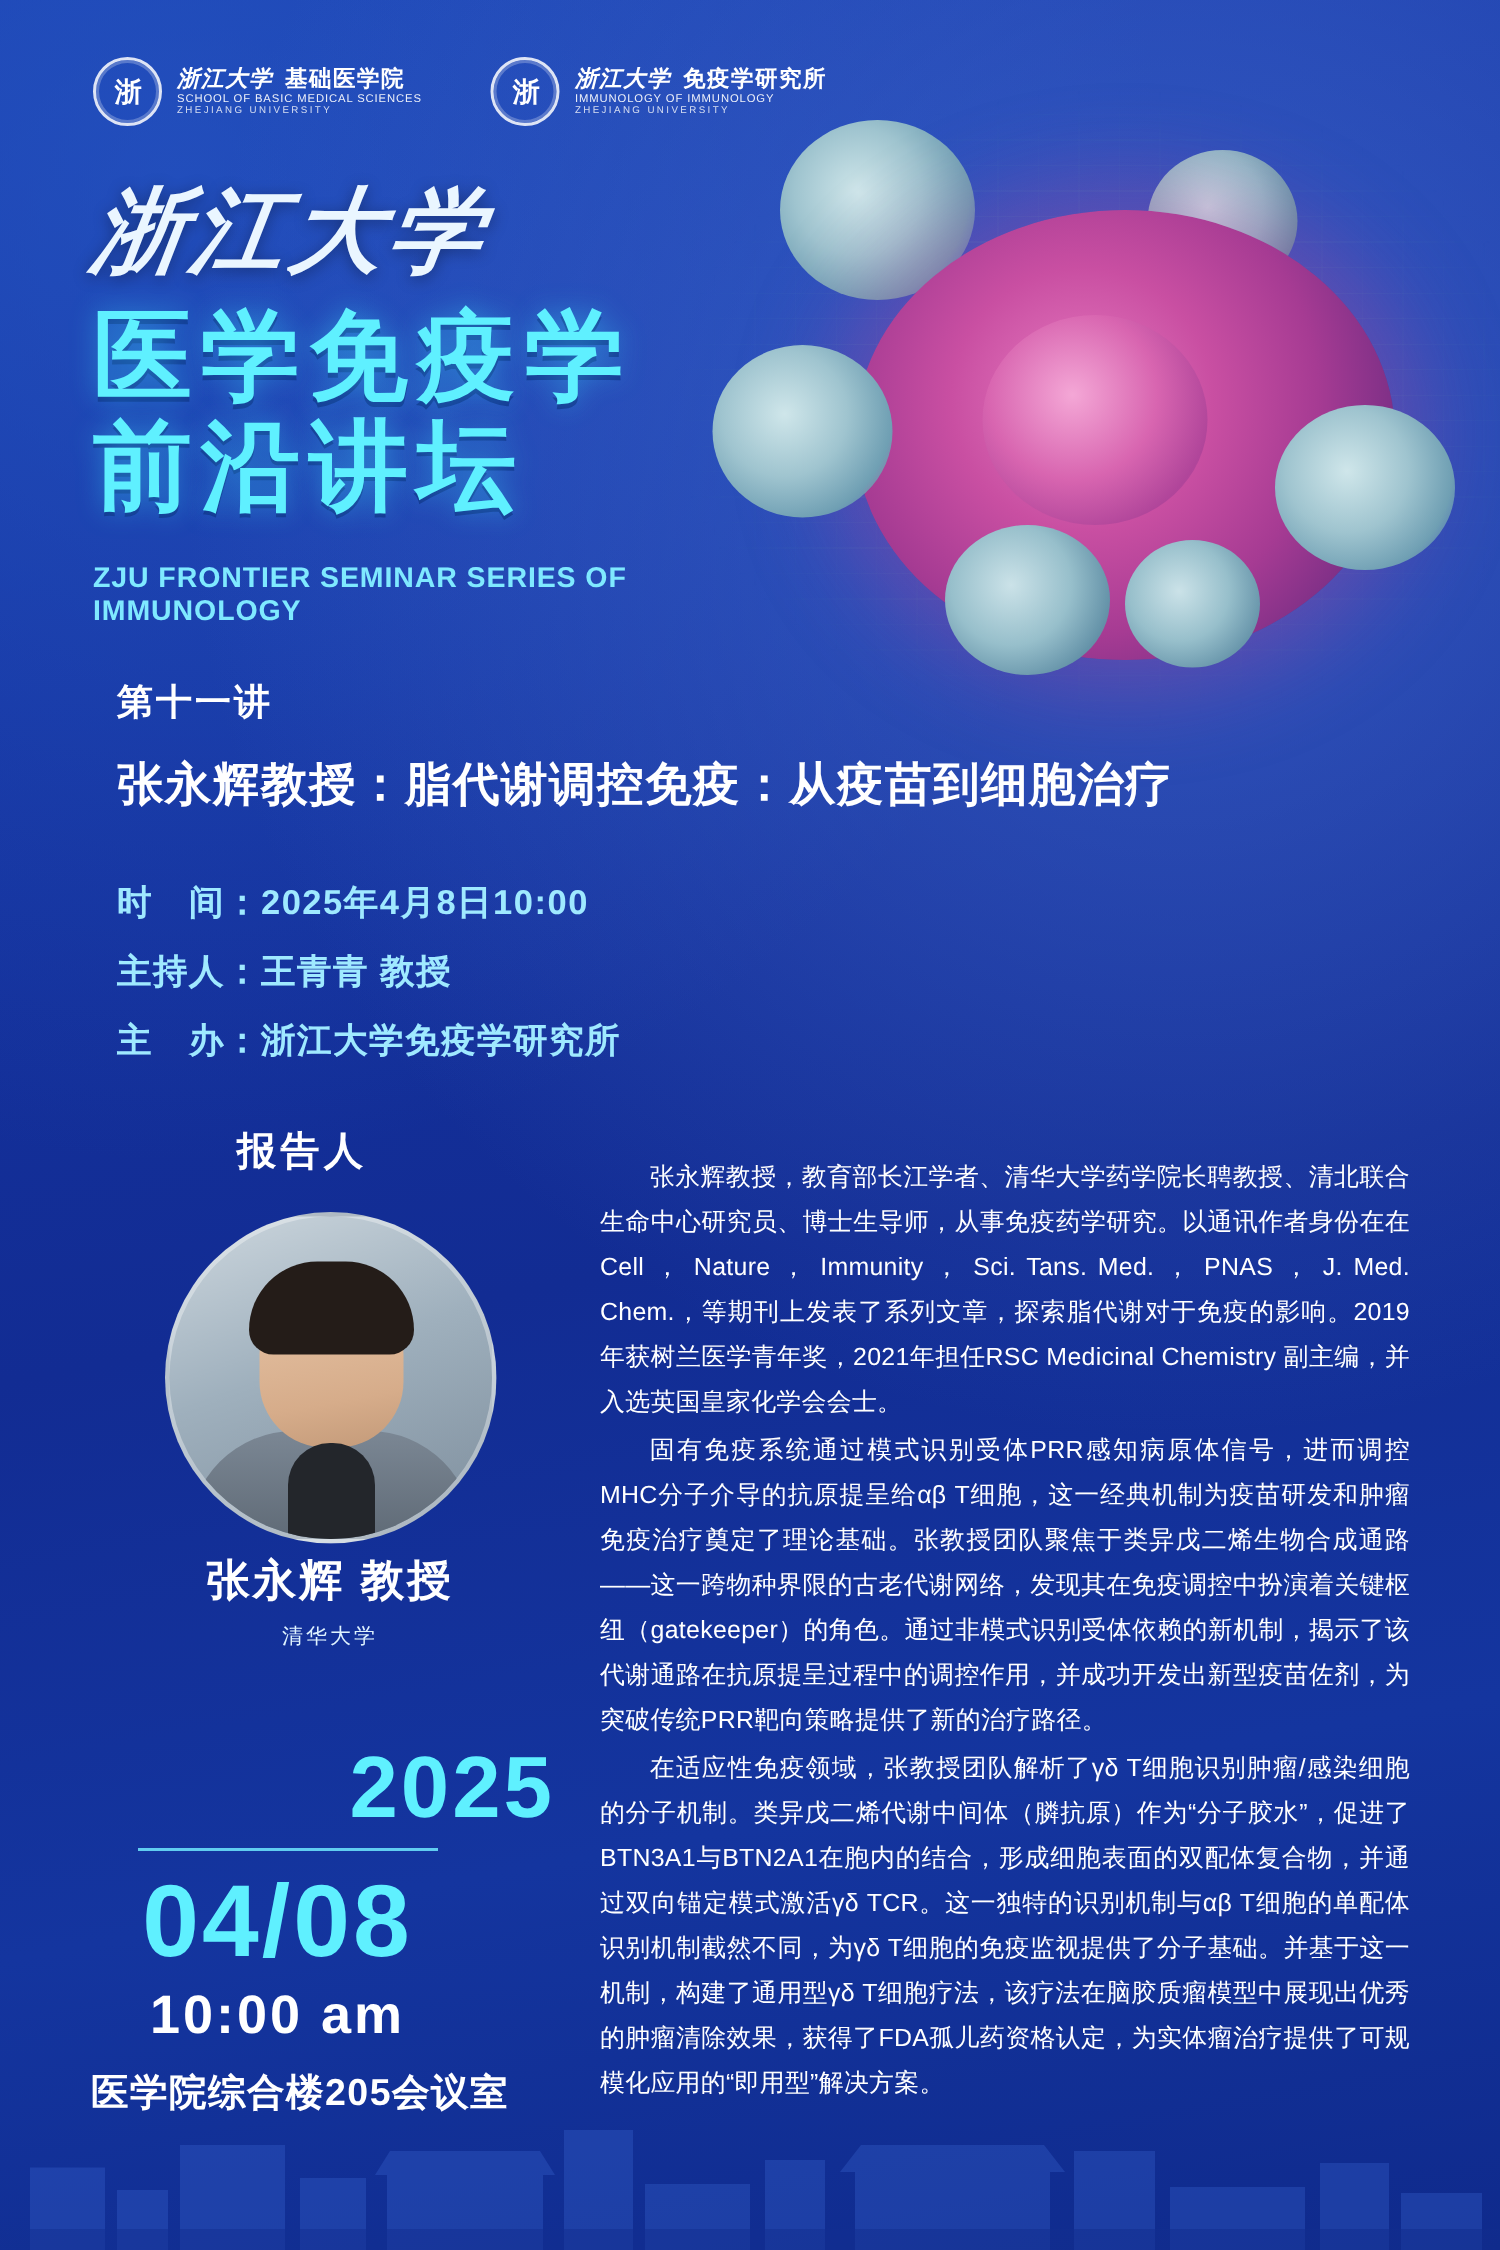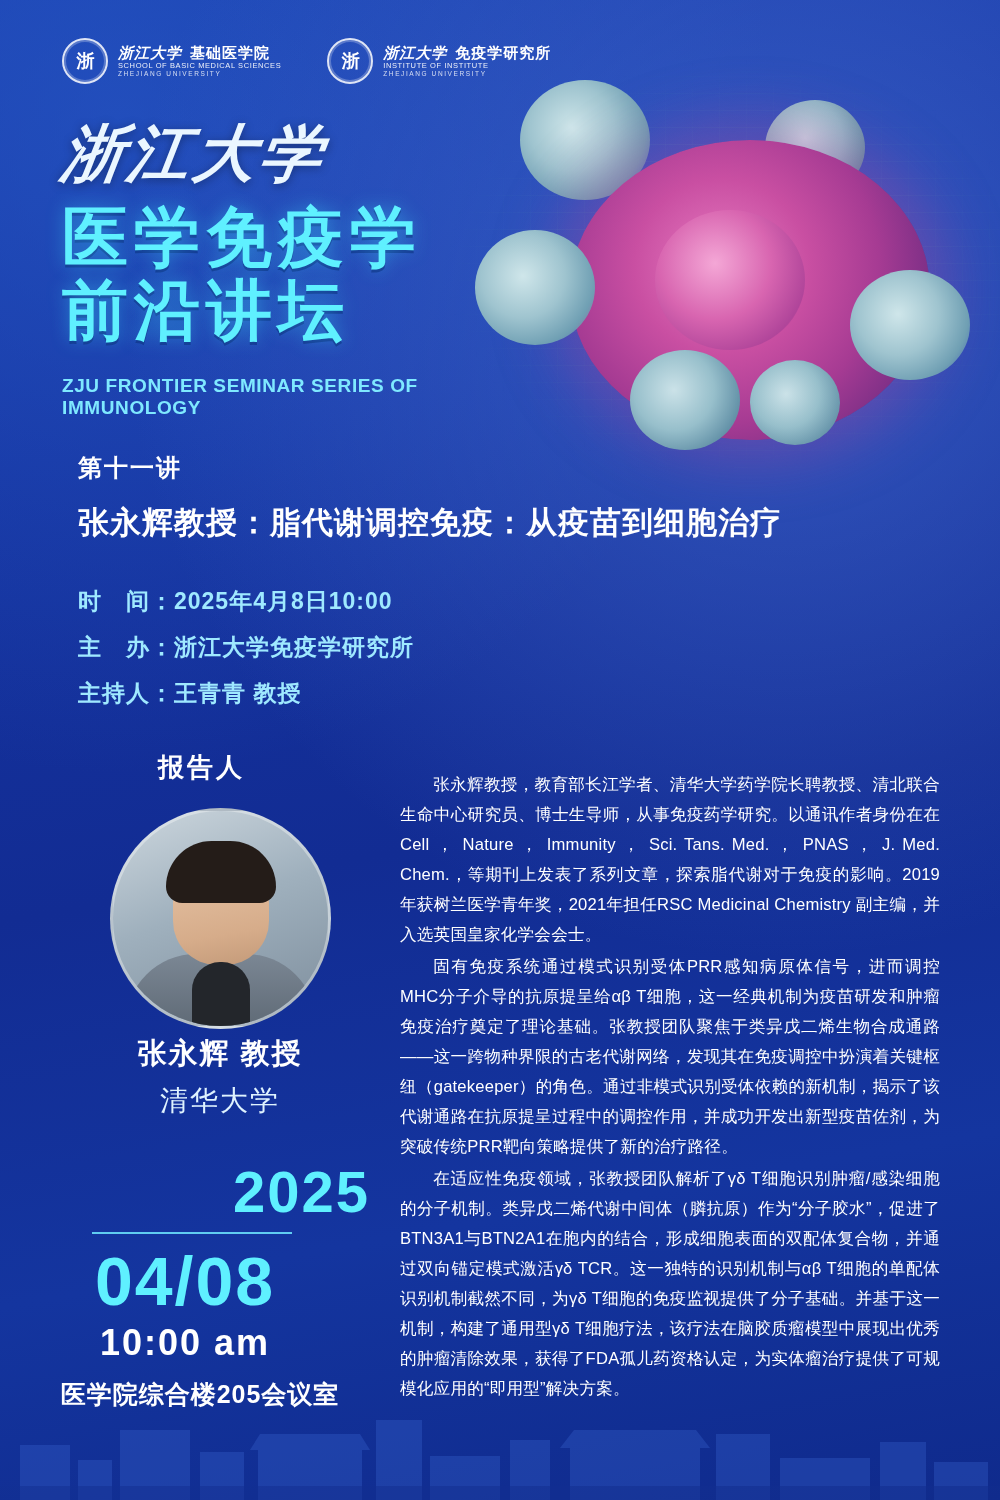--- a/index.html
+++ b/index.html
@@ -126,21 +126,21 @@
   .portrait .body{
     position:absolute;left:50%;bottom:-6px;transform:translateX(-50%);
     width:190px;height:78px;border-radius:70px 70px 0 0;
     background:linear-gradient(180deg,#7b8794 0%,#5d6874 100%);
   }
   .portrait .shirt{
     position:absolute;left:50%;bottom:-6px;transform:translateX(-50%);
     width:58px;height:70px;border-radius:28px 28px 0 0;background:#23262b;
   }
   .speaker-name{position:absolute;left:0;top:1034px;width:440px;text-align:center;color:#fff;font-size:29px;font-weight:700;letter-spacing:2px;}
-  .speaker-org{position:absolute;left:0;top:1082px;width:440px;text-align:center;color:#dff3ff;font-size:28px;letter-spacing:2px;}
+  .speaker-org{position:absolute;left:0;top:1082px;width:440px;text-align:center;color:#dff3ff;font-size:14px;letter-spacing:2px;}
 
   
   .date-year{position:absolute;left:0;top:1158px;width:370px;text-align:right;color:#5ff0ff;font-size:58px;font-weight:700;letter-spacing:2px;}
   .date-rule{position:absolute;left:92px;top:1232px;width:200px;height:2px;background:#6fe9ff;opacity:.85;}
   .date-day{position:absolute;left:0;top:1242px;width:370px;text-align:center;color:#5ff0ff;font-size:68px;font-weight:700;letter-spacing:2px;}
   .date-time{position:absolute;left:0;top:1322px;width:370px;text-align:center;color:#ffffff;font-size:36px;font-weight:700;letter-spacing:2px;}
   .venue{position:absolute;left:0;top:1378px;width:400px;text-align:center;color:#ffffff;font-size:25px;font-weight:700;letter-spacing:1px;}
 
   
   .abstract{
@@ -190,21 +190,21 @@
 
     <div class="logo">
       <div class="seal">
         <span>浙</span>
       </div>
       <div class="txt">
         <div class="cn">
           <span class="zju">浙江大学</span>
           <span>免疫学研究所</span>
         </div>
-        <div class="en">INSTITUTE OF INSTITUTE</div>
+        <div class="en">IMMUNOLOGY OF IMMUNOLOGY</div>
         <div class="en2">ZHEJIANG UNIVERSITY</div>
       </div>
     </div>
 
   </div>
 
   <div class="titleblock">
     <div class="zju-script">浙江大学</div>
     <div class="big1">医学免疫学</div>
     <div class="big2">前沿讲坛</div>
@@ -212,24 +212,24 @@
   </div>
 
   <div class="lecture-no">第十一讲</div>
   <div class="topic">张永辉教授：脂代谢调控免疫：从疫苗到细胞治疗</div>
 
   <div class="meta">
     <div>
       <span class="lbl">时　间：</span><span class="val">2025年4月8日10:00</span>
     </div>
     <div>
+      <span class="lbl">主持人：</span><span class="val">王青青 教授</span>
+    </div>
+    <div>
       <span class="lbl">主　办：</span><span class="val">浙江大学免疫学研究所</span>
-    </div>
-    <div>
-      <span class="lbl">主持人：</span><span class="val">王青青 教授</span>
     </div>
   </div>
 
   <div class="speaker-head">报告人</div>
   <div class="portrait">
     <div class="body"></div>
     <div class="face"></div>
     <div class="hair"></div>
     <div class="shirt"></div>
   </div>

